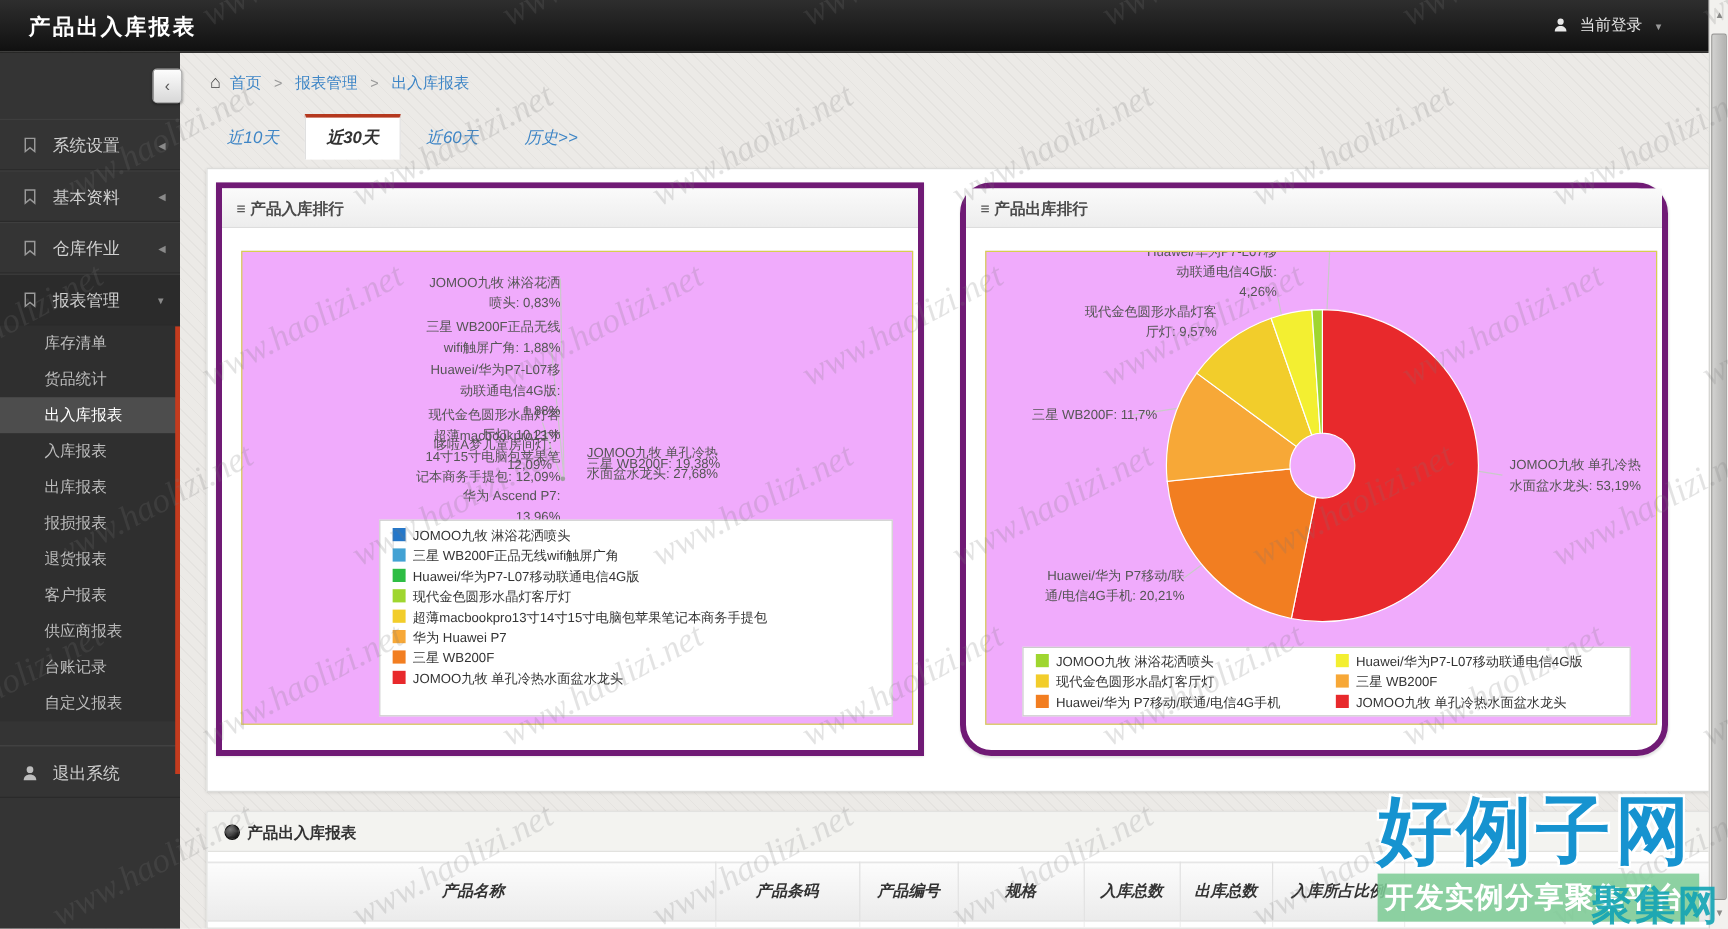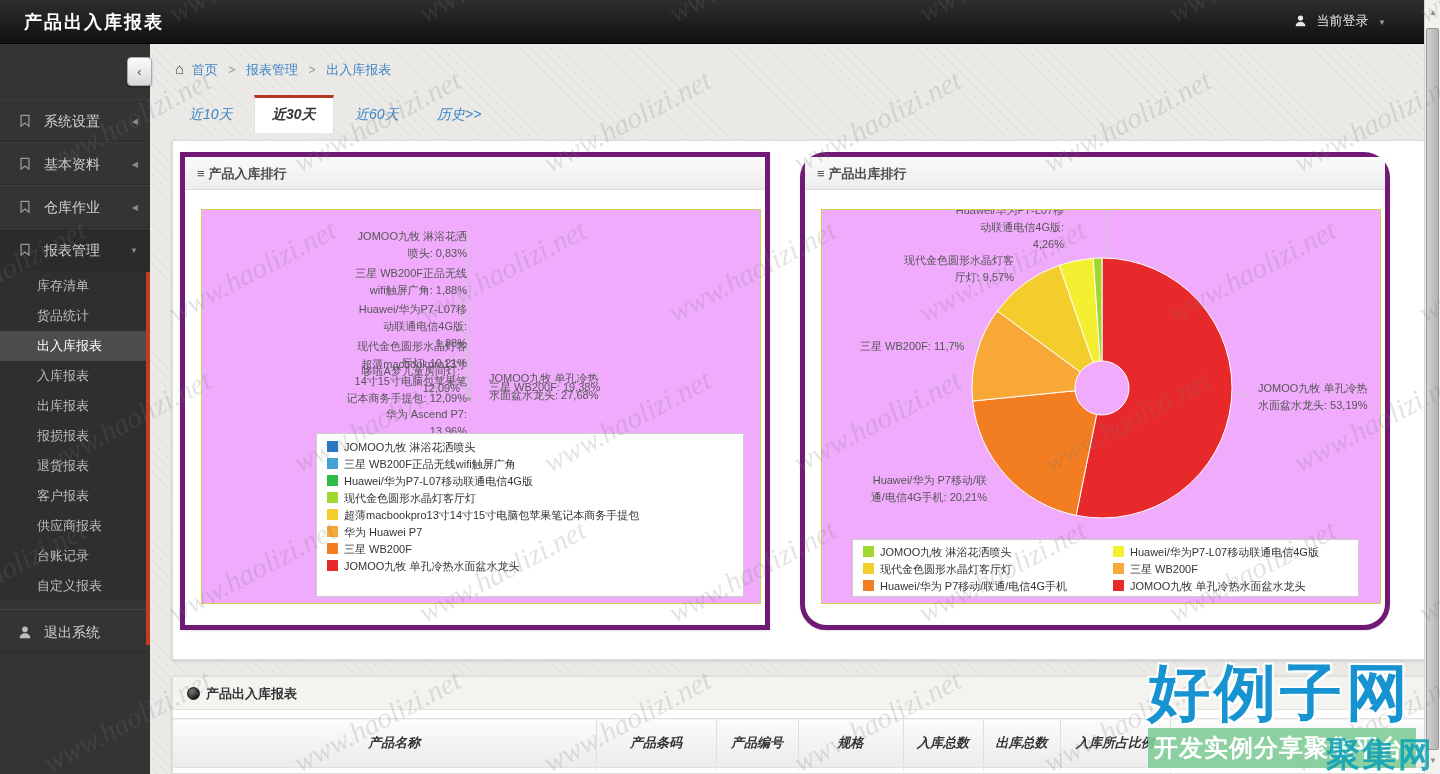--- a/index.html
+++ b/index.html
@@ -25,21 +25,21 @@
   .navgroup { position:relative; height:43px; line-height:43px; padding-left:18px; color:#d0d0d0; font-size:14px;
               border-top:1px solid #3e3e3e; border-bottom:1px solid #2a2a2a; cursor:pointer; }
   .navgroup .bicon { display:inline-block; vertical-align:-2px; margin-right:8px; }
   .navgroup .gcaret { position:absolute; right:12px; top:0; font-size:8px; color:#8a8a8a; }
   .navgroup.first { margin-top:55px; }
   .navgroup.open { background:#2b2b2b; }
   .red-accent { position:absolute; right:0; top:228px; width:4px; height:373px; background:#c43b1e; z-index:16; }
   .submenu { background:#2f2f2f; }
   .subitem { height:30px; line-height:30px; padding-left:37px; color:#bdbdbd; font-size:13px; cursor:pointer; }
   .subitem.active { background:#4d4d4d; color:#fff; }
-  .logout { position:relative; margin-top:8px; height:44px; line-height:44px; padding-left:18px; color:#cfcfcf;
+  .logout { position:relative; margin-top:20px; height:44px; line-height:44px; padding-left:18px; color:#cfcfcf;
             font-size:14px; border-top:1px solid #454545; border-bottom:1px solid #2a2a2a; cursor:pointer; }
   .logout .uicon { display:inline-block; vertical-align:-2px; margin-right:8px; }
 
   
   .breadcrumb { position:absolute; left:175px; top:60px; font-size:13px; color:#888; z-index:5; }
   .breadcrumb .home { color:#444; margin-right:4px; font-size:15px; }
   .breadcrumb a { color:#3d85c6; text-decoration:none; cursor:pointer; }
   .breadcrumb .sep { color:#999; margin:0 7px; font-size:12px; }
   .tabs { position:absolute; left:172px; top:95px; height:38px; z-index:6;font-style:italic; }
   .tab { display:inline-block; padding:10px 17px 0 17px; font-size:14px; color:#3d85c6; cursor:pointer; height:38px; }

